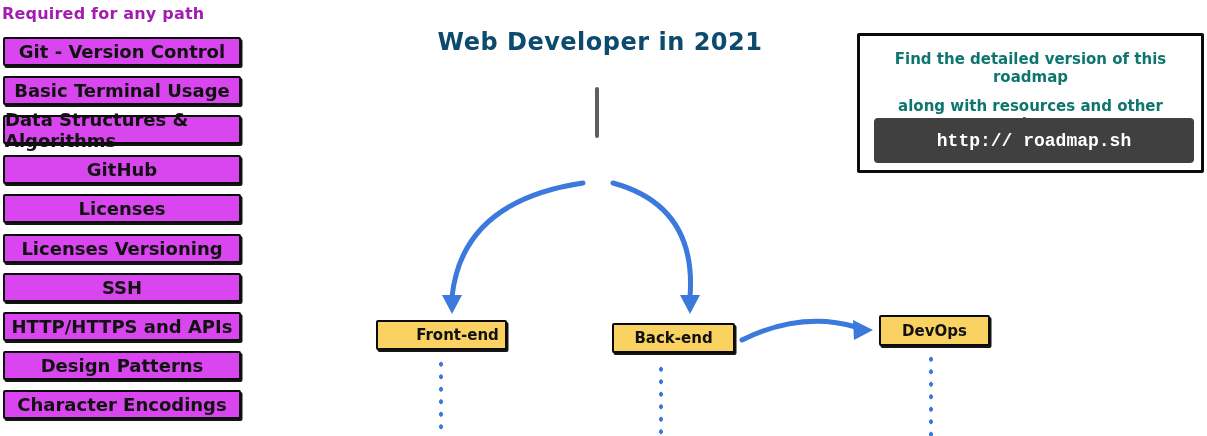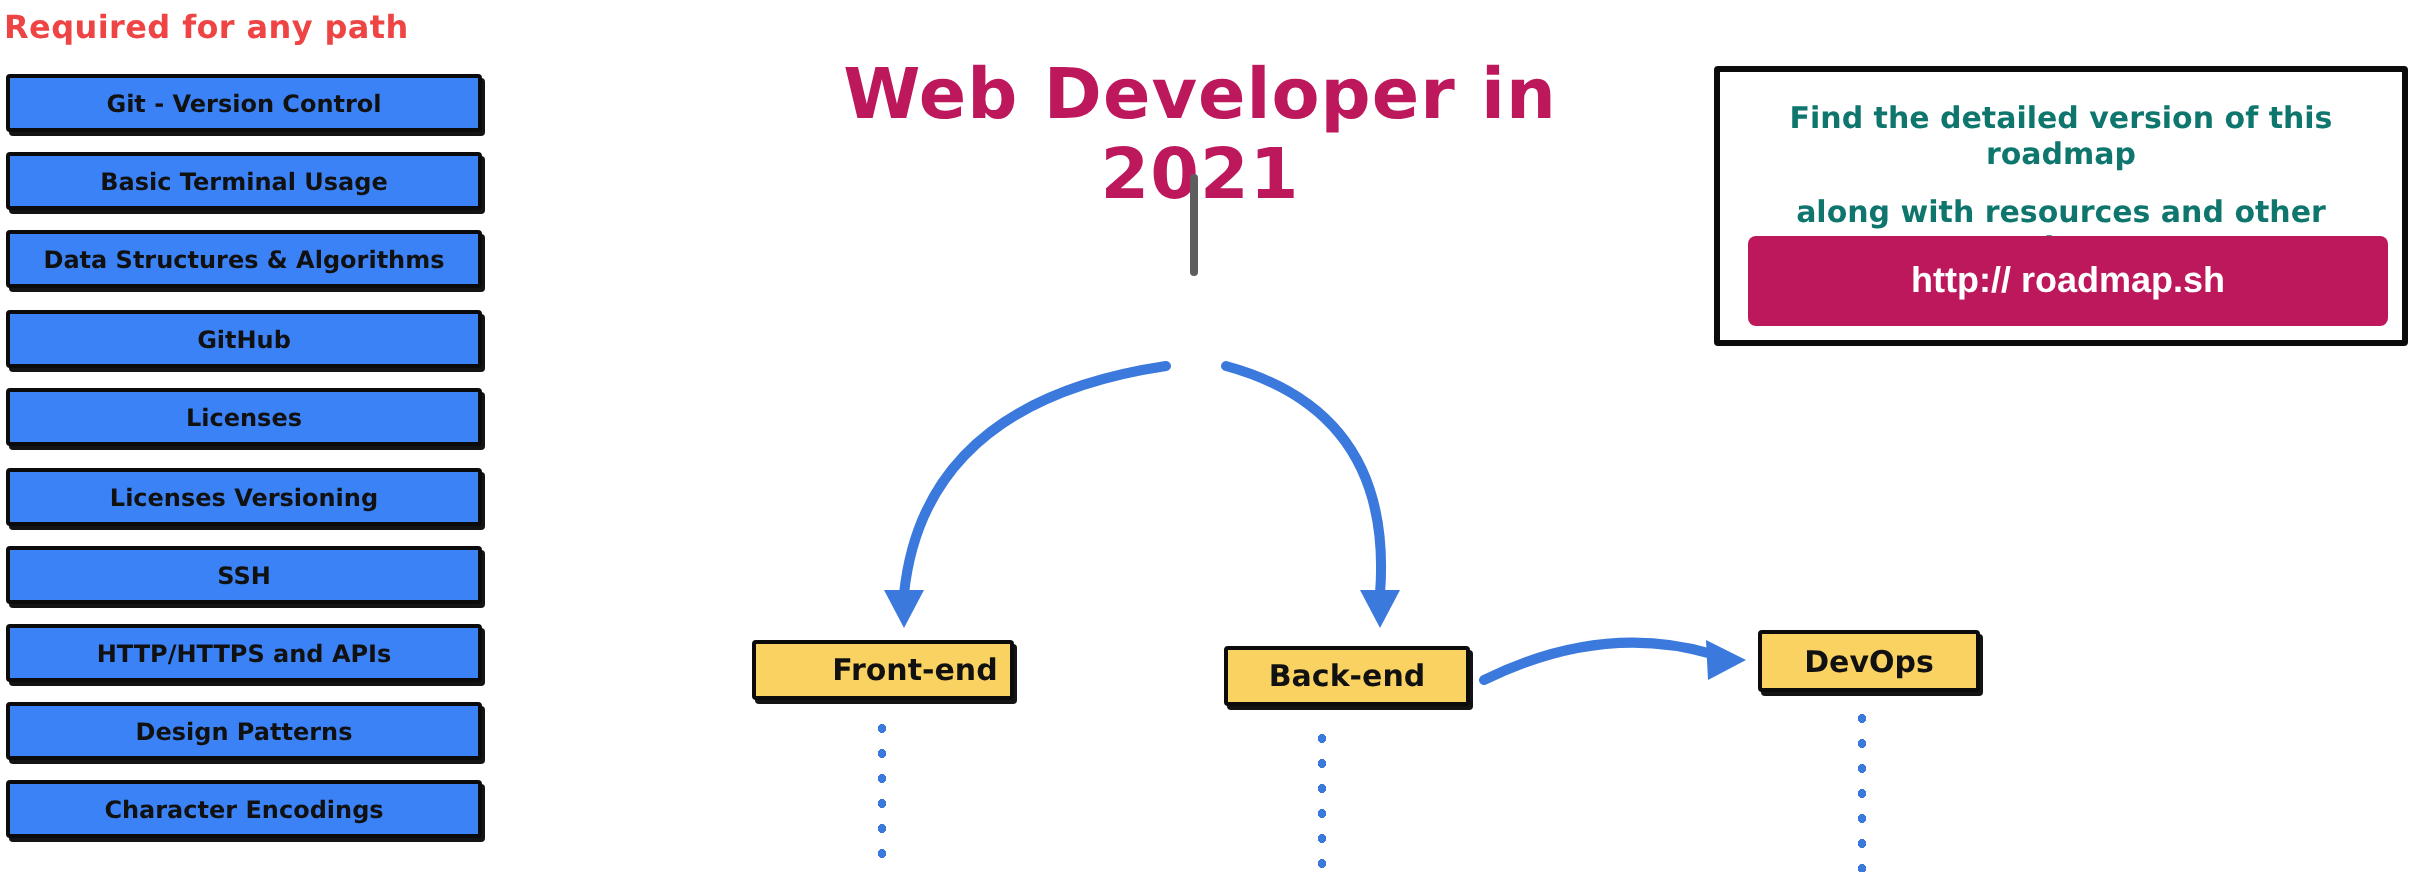--- a/index.html
+++ b/index.html
@@ -13,50 +13,50 @@
     background: #ffffff;
     overflow: hidden;
   }
 
   
   .sidebar-title {
     position: absolute;
     left: 2px; top: 4px;
     font-size: 16px;
     font-weight: bold;
-    color: #ef4444;
+    color: #a21caf;
     letter-spacing: 0.2px;
   }
   .topic-box {
     position: absolute;
     left: 3px;
     width: 238px;
     height: 29px;
-    background: #3b82f6;
+    background: #d946ef;
     border: 2.5px solid #0b0b0b;
     border-radius: 2px;
     box-shadow: 1.5px 2px 0 #141414;
     display: flex;
     align-items: center;
     justify-content: center;
-    font-size: 12px;
+    font-size: 18px;
     font-weight: bold;
     color: #111;
     cursor: pointer;
   }
 
   
   .main-title {
     position: absolute;
     left: 380px; top: 28px;
     width: 440px;
     text-align: center;
-    font-size: 35px;
+    font-size: 24px;
     font-weight: bold;
-    color: #be185d;
+    color: #0c4a6e;
     letter-spacing: 0.5px;
   }
   .divider-line {
     position: absolute;
     left: 595px; top: 87px;
     width: 4px; height: 51px;
     background: #5e5e5e;
     border-radius: 2px;
   }
   .choose-label {
@@ -120,25 +120,25 @@
     font-size: 15px;
     font-weight: bold;
     color: #0f766e;
   }
   .info-line-1 { margin-top: 14px; }
   .info-line-2 { margin-top: 11px; }
   .roadmap-button {
     position: absolute;
     left: 14px; top: 82px;
     width: 320px; height: 45px;
-    background: #be185d;
+    background: #404040;
     border: none;
     border-radius: 4px;
     color: #ffffff;
-    font-family: Liberation Sans, sans-serif;
+    font-family: Liberation Mono, monospace;
     font-size: 18px;
     font-weight: bold;
     display: flex;
     align-items: center;
     justify-content: center;
     cursor: pointer;
   }
 </style>
 </head>
 <body>

